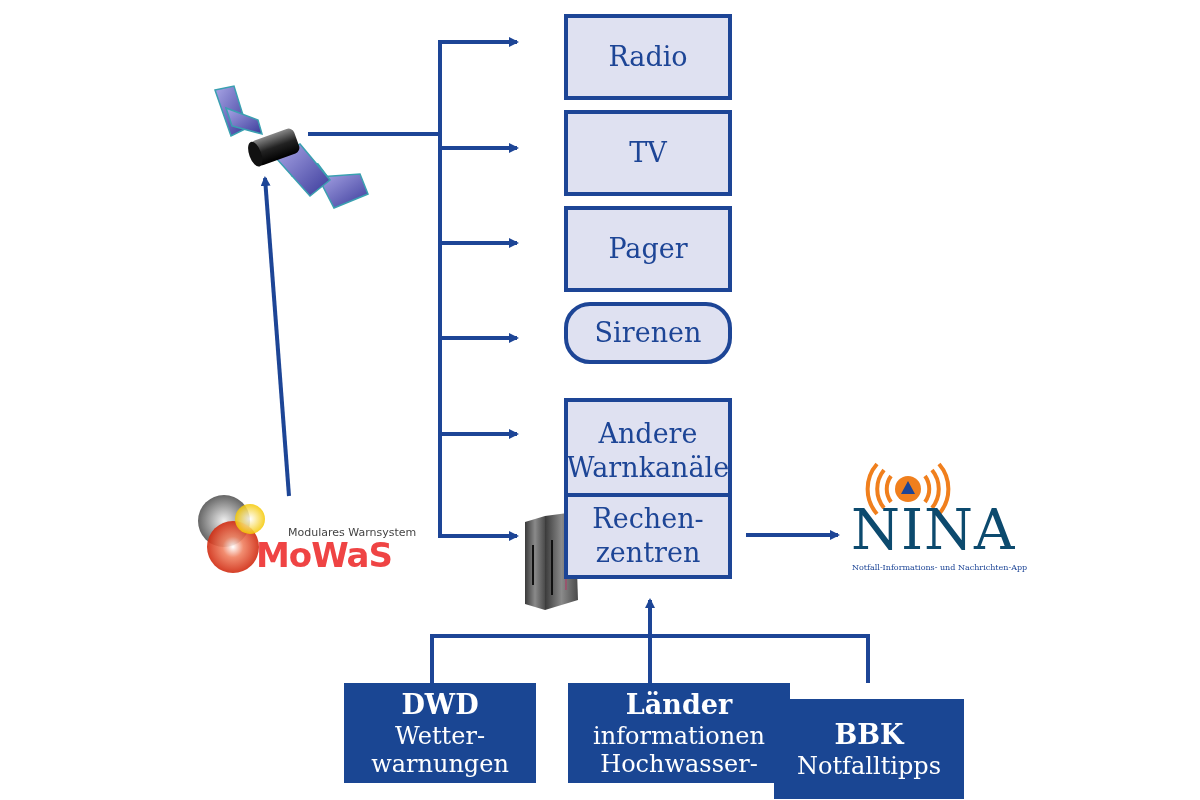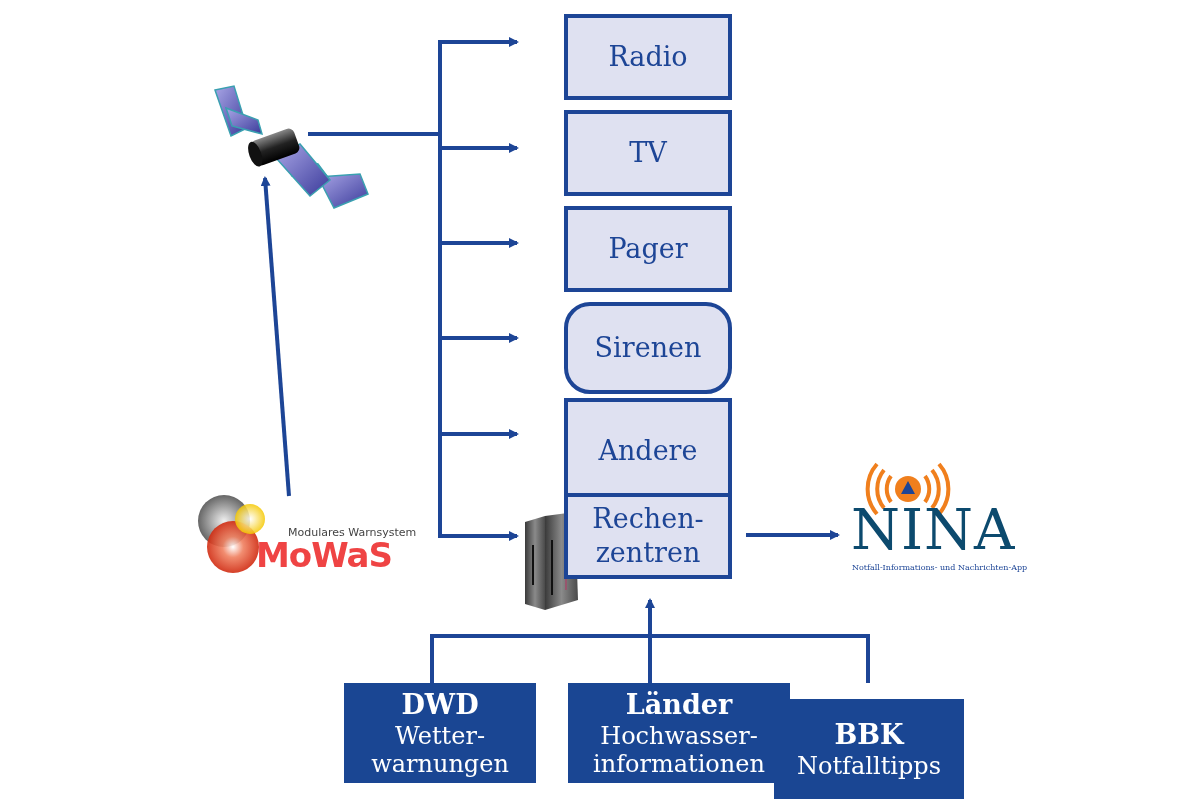--- a/index.html
+++ b/index.html
@@ -119,40 +119,41 @@
 
 <div class="chan" style="top:14px;height:86px;text-align:center;">
   <span>Radio</span>
 </div>
 <div class="chan" style="top:110px;height:86px;">
   <span>TV</span>
 </div>
 <div class="chan" style="top:206px;height:86px;">
   <span>Pager</span>
 </div>
-<div class="chan" style="top:302px;height:92px;border-radius:26px;">
+<div class="chan" style="top:302px;height:62px;border-radius:26px;">
   <span>Sirenen</span>
 </div>
 <div class="chan" style="top:398px;height:106px;">
   <span>Andere</span>
+  <span>Warnkanäle</span>
 </div>
 <div class="chan" style="top:493px;height:86px;">
   <span>Rechen-</span>
   <span>zentren</span>
 </div>
 
 <div class="src" style="left:344px;width:192px;">
   <span class="t">DWD</span>
   <span>Wetter-</span>
   <span>warnungen</span>
 </div>
 <div class="src" style="left:568px;width:222px;">
   <span class="t">Länder</span>
+  <span>informationen</span>
   <span>Hochwasser-</span>
-  <span>informationen</span>
 </div>
 <div class="src" style="left:774px;width:190px;margin-top:16px;">
   <span class="t">BBK</span>
   <span>Notfalltipps</span>
 </div>
 
 <div class="mowas-sub">Modulares Warnsystem</div>
 <div class="mowas-title">MoWaS</div>
 
 <div class="nina-title">NINA</div>

